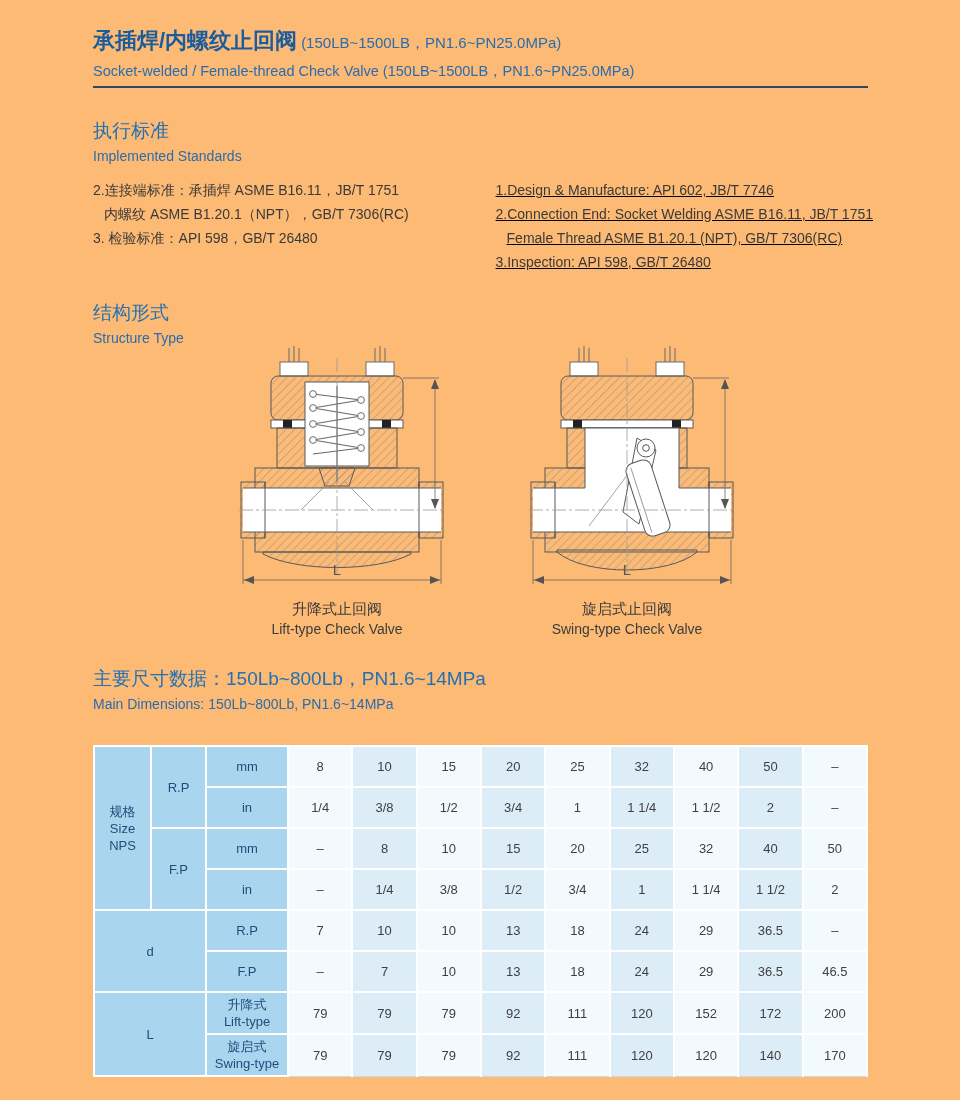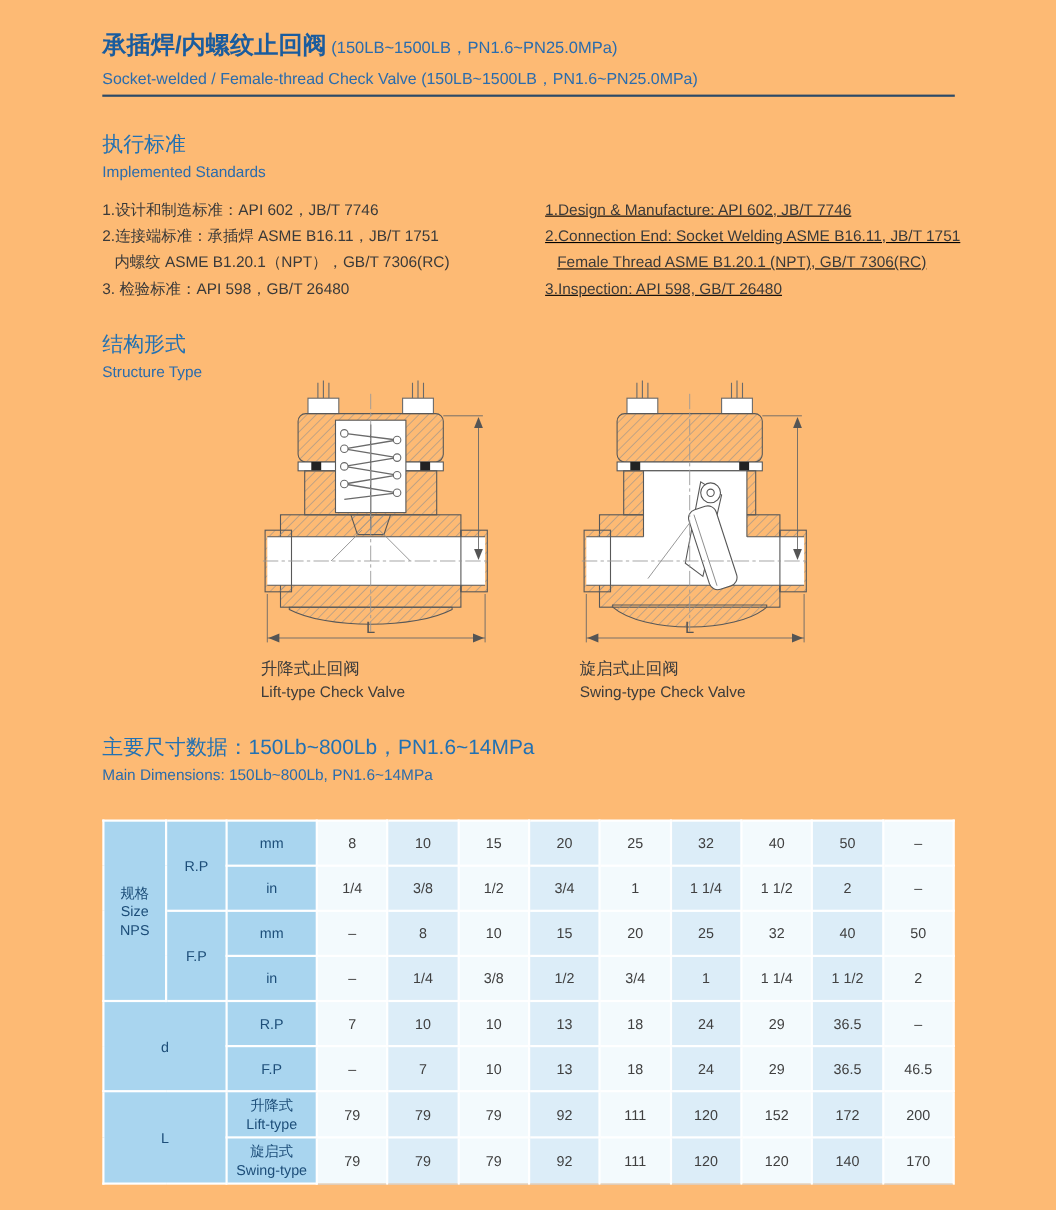--- a/index.html
+++ b/index.html
@@ -24,21 +24,21 @@
   .std-col-left{width:417px;}
   .std-col-right{flex:1;text-decoration:underline;}
   .std-line{font-size:14px;color:#3a3a3a;line-height:24px;white-space:nowrap;}
   .std-line.indent{padding-left:11px;}
 
   
   .structure-head{left:93px;top:300px;width:500px;}
   .drawing{width:210px;height:250px;}
   .dwgA{left:237px;top:342px;}
   .dwgB{left:527px;top:342px;}
-  .caption{top:598px;width:200px;}
+  .caption{top:598px;width:200px;text-align:center;}
   .capA{left:237px;}
   .capB{left:527px;}
   .cap-cn{font-size:15px;color:#3c3c3c;line-height:21px;}
   .cap-en{font-size:14px;color:#3c3c3c;line-height:20px;}
 
   
   .dims-head{left:93px;top:666px;width:780px;}
   table.dims{position:absolute;left:93px;top:745px;width:775px;border-collapse:collapse;table-layout:fixed;border-left:1px solid #9ccae9;}
   .dims tr{height:41px;}
   .dims tr.tall{height:42px;}
@@ -57,21 +57,20 @@
     <div class="title-cn"><span>承插焊/内螺纹止回阀</span><span class="title-spec">(150LB~1500LB，PN1.6~PN25.0MPa)</span></div>
     <div class="title-en">Socket-welded / Female-thread Check Valve (150LB~1500LB，PN1.6~PN25.0MPa)</div>
   </div>
   <div class="abs rule"></div>
 
   <div class="abs standards">
     <div class="sec-cn">执行标准</div>
     <div class="sec-en">Implemented Standards</div>
     <div class="std-cols">
       <div class="std-col-left">
-        <div class="std-line">1.设计和制造标准：API 602，JB/T 7746</div>
         <div class="std-line">2.连接端标准：承插焊 ASME B16.11，JB/T 1751</div>
         <div class="std-line indent">内螺纹 ASME B1.20.1（NPT），GB/T 7306(RC)</div>
         <div class="std-line">3. 检验标准：API 598，GB/T 26480</div>
       </div>
       <div class="std-col-right">
         <div class="std-line">1.Design &amp; Manufacture: API 602, JB/T 7746</div>
         <div class="std-line">2.Connection End: Socket Welding  ASME B16.11, JB/T 1751</div>
         <div class="std-line indent">Female Thread  ASME B1.20.1 (NPT), GB/T 7306(RC)</div>
         <div class="std-line">3.Inspection: API 598, GB/T 26480</div>
       </div>

